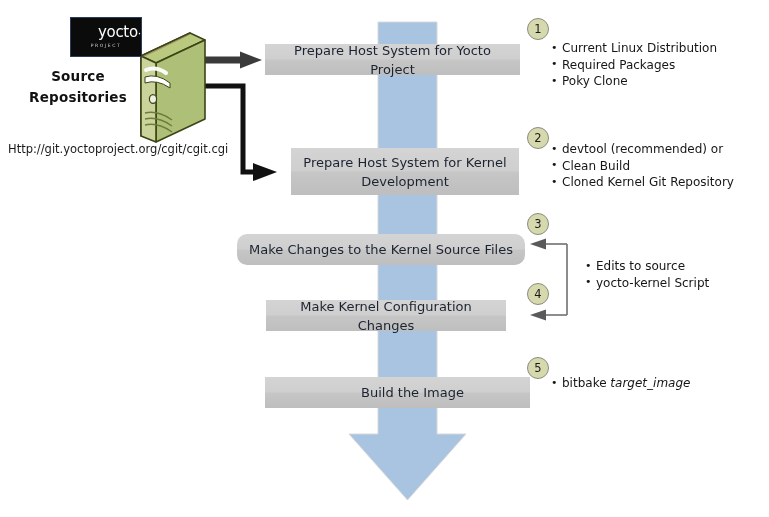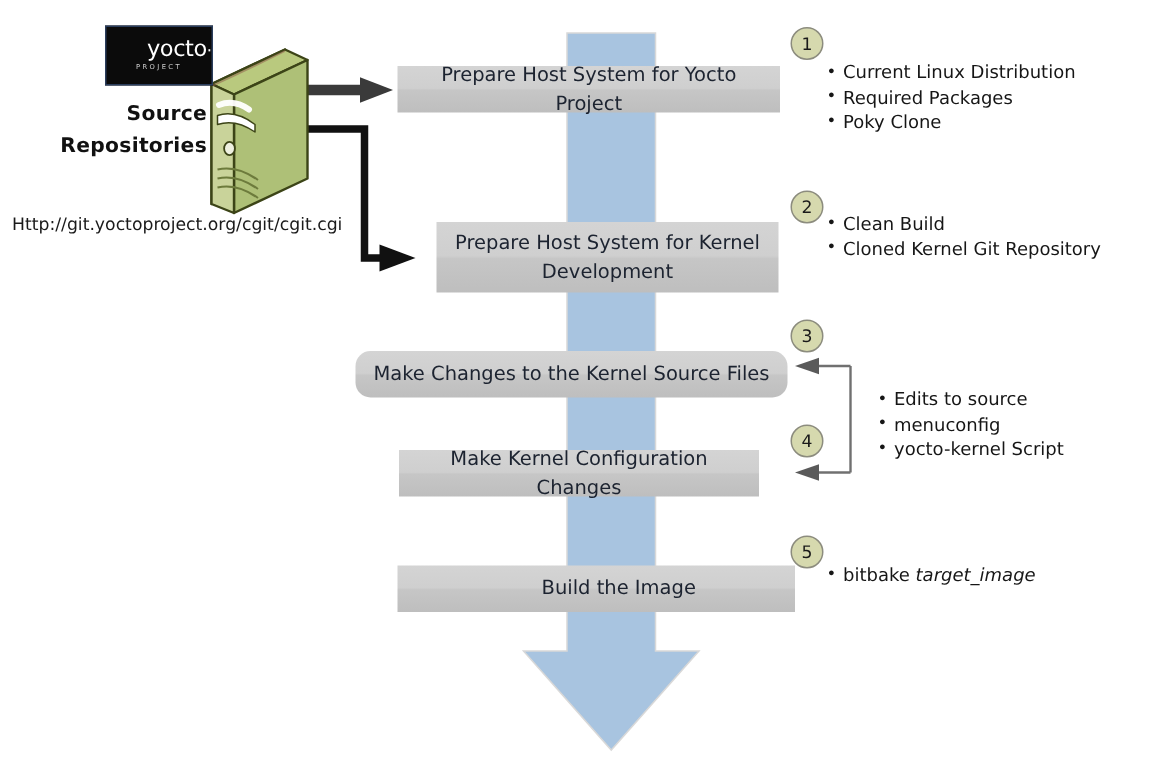--- a/index.html
+++ b/index.html
@@ -48,21 +48,21 @@
     font-size: 4.5px;
     letter-spacing: 1.6px;
     line-height: 7px;
     margin-top: 1px;
   }
 
   
   .src-label {
     left: 18px; top: 66px;
     width: 120px;
-    text-align: right;
+    text-align: center;
     font-weight: bold;
     font-size: 13.5px;
     line-height: 21px;
     color: #111111;
     letter-spacing: 0.2px;
   }
   .src-url {
     left: 8px; top: 142px;
     font-size: 11.5px;
     color: #1a1a1a;
@@ -214,25 +214,25 @@
 <div class="abs badge" style="left:527px; top:283px;">4</div>
 <div class="abs badge" style="left:527px; top:357px;">5</div>
 
 <div class="abs blist" style="left:551px; top:40px;">
   <div class="bl">Current Linux Distribution</div>
   <div class="bl">Required Packages</div>
   <div class="bl">Poky Clone</div>
 </div>
 
 <div class="abs blist" style="left:551px; top:141px;">
+  <div class="bl">devtool (recommended) or</div>
   <div class="bl">Clean Build</div>
   <div class="bl">Cloned Kernel Git Repository</div>
 </div>
 
 <div class="abs blist" style="left:585px; top:258px;">
   <div class="bl">Edits to source</div>
-  <div class="bl">menuconfig</div>
   <div class="bl">yocto-kernel Script</div>
 </div>
 
 <div class="abs blist" style="left:551px; top:375px;">
   <div class="bl"><span>bitbake </span><span class="ital">target_image</span></div>
 </div>
 
 </body></html>

